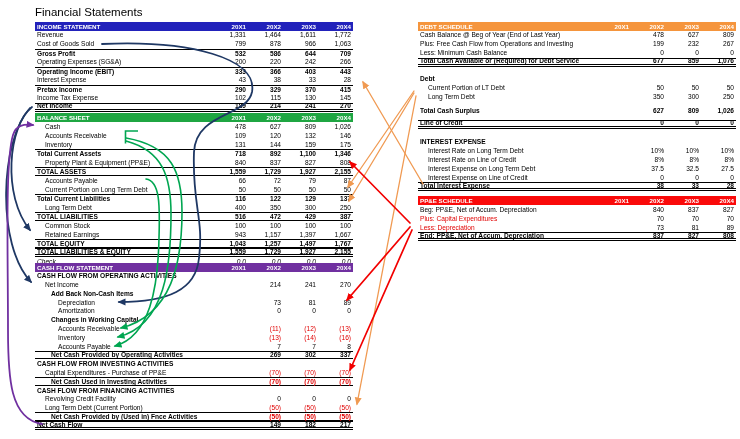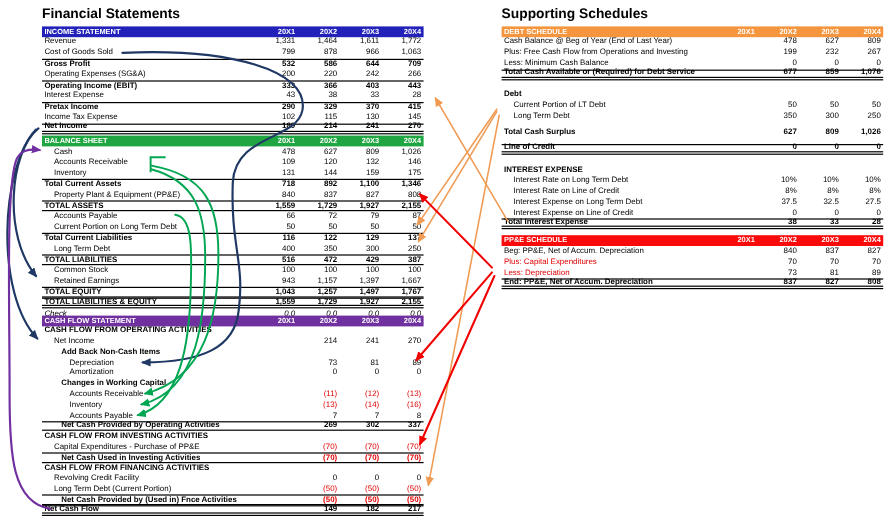--- a/index.html
+++ b/index.html
@@ -1,18 +1,18 @@
 <!DOCTYPE html>
 <html><head>
 <meta charset="utf-8">
 <style>
   html,body{margin:0;padding:0;background:#fff;}
   #stage{position:relative;width:740px;height:439px;background:#fff;overflow:hidden;
          font-family:"Liberation Sans","DejaVu Sans",sans-serif;color:#000;}
-  .title{position:absolute;font-size:11.5px;font-weight:bold;white-space:nowrap;}
+  .title{position:absolute;font-size:11.5px;font-weight:normal;white-space:nowrap;}
   .tbl{position:absolute;}
   .bar{position:absolute;left:0;right:0;height:9px;display:flex;align-items:center;
        color:#fff;font-weight:bold;font-size:6.2px;padding:0 2px;box-sizing:border-box;}
   .bar .bt{flex:1;white-space:nowrap;}
   .bar .yr{width:35px;text-align:right;}
   .row{position:absolute;left:0;right:0;display:flex;align-items:center;
        font-size:6.6px;line-height:7.5px;box-sizing:border-box;}
   .lbl{flex:1;white-space:nowrap;overflow:visible;}
   .val{width:35px;text-align:right;white-space:nowrap;}
   .b{font-weight:bold;}
@@ -25,21 +25,20 @@
   .in3 .lbl{padding-left:21px;}
   .neg{color:#e00000;}
   .redlbl .lbl{color:#e00000;}
   #arrows{position:absolute;left:0;top:0;width:740px;height:439px;pointer-events:none;z-index:5;}
 </style>
 </head>
 <body>
 
 <div id="stage">
   <div class="title" style="left:35px;top:6px">Financial Statements</div>
-  <div class="title" style="left:418px;top:6px">Supporting Schedules</div>
   <div id="tables">
       <div class="tbl" style="left: 35px; top: 21.5px; width: 318px;">
         <div class="bar" style="top: 0px; background: rgb(34, 34, 187);">
           <span class="bt">INCOME STATEMENT</span>
           <span class="yr">20X1</span>
           <span class="yr">20X2</span>
           <span class="yr">20X3</span>
           <span class="yr">20X4</span>
         </div>
         <div class="row " style="top: 9px; height: 9px; padding: 0px 2px;">

